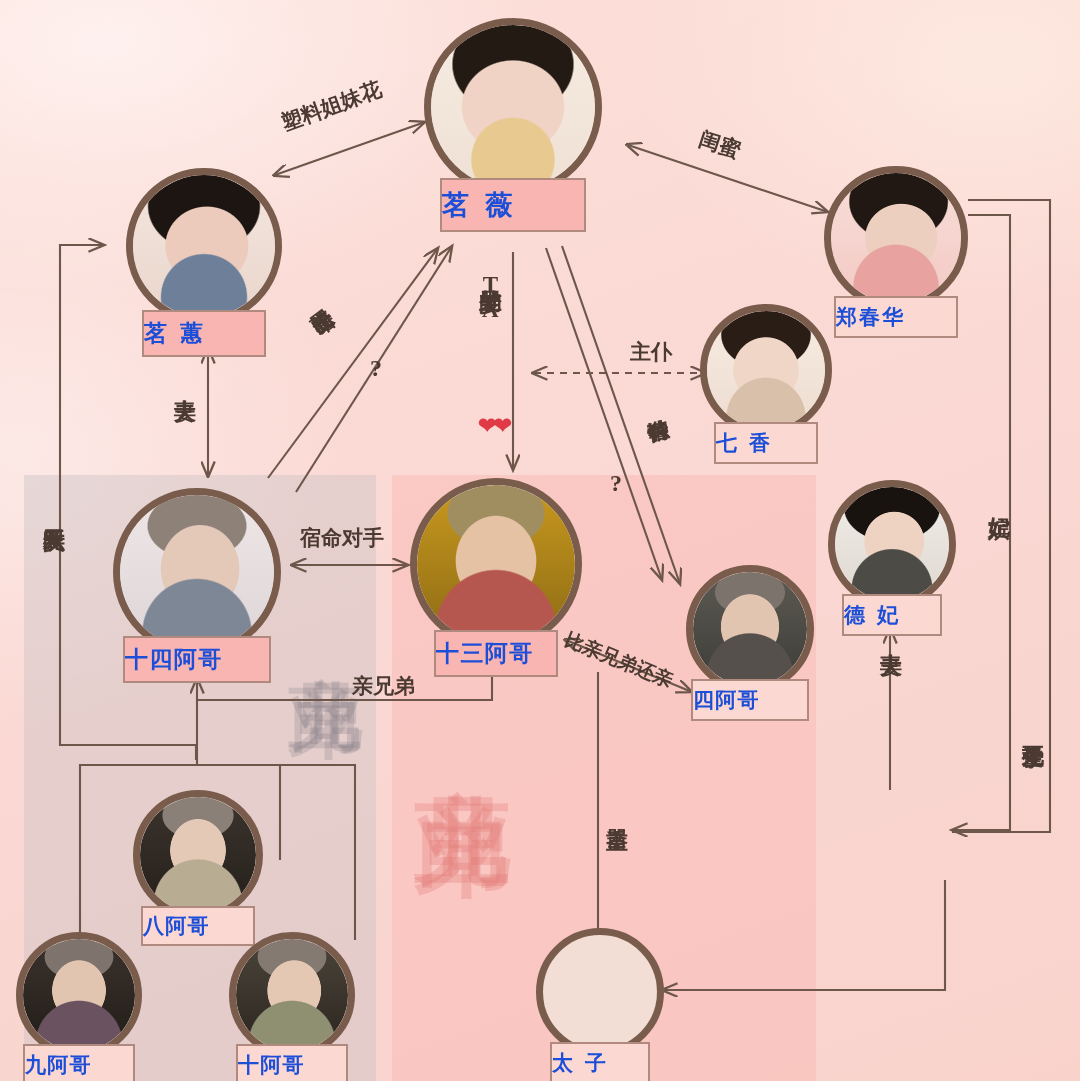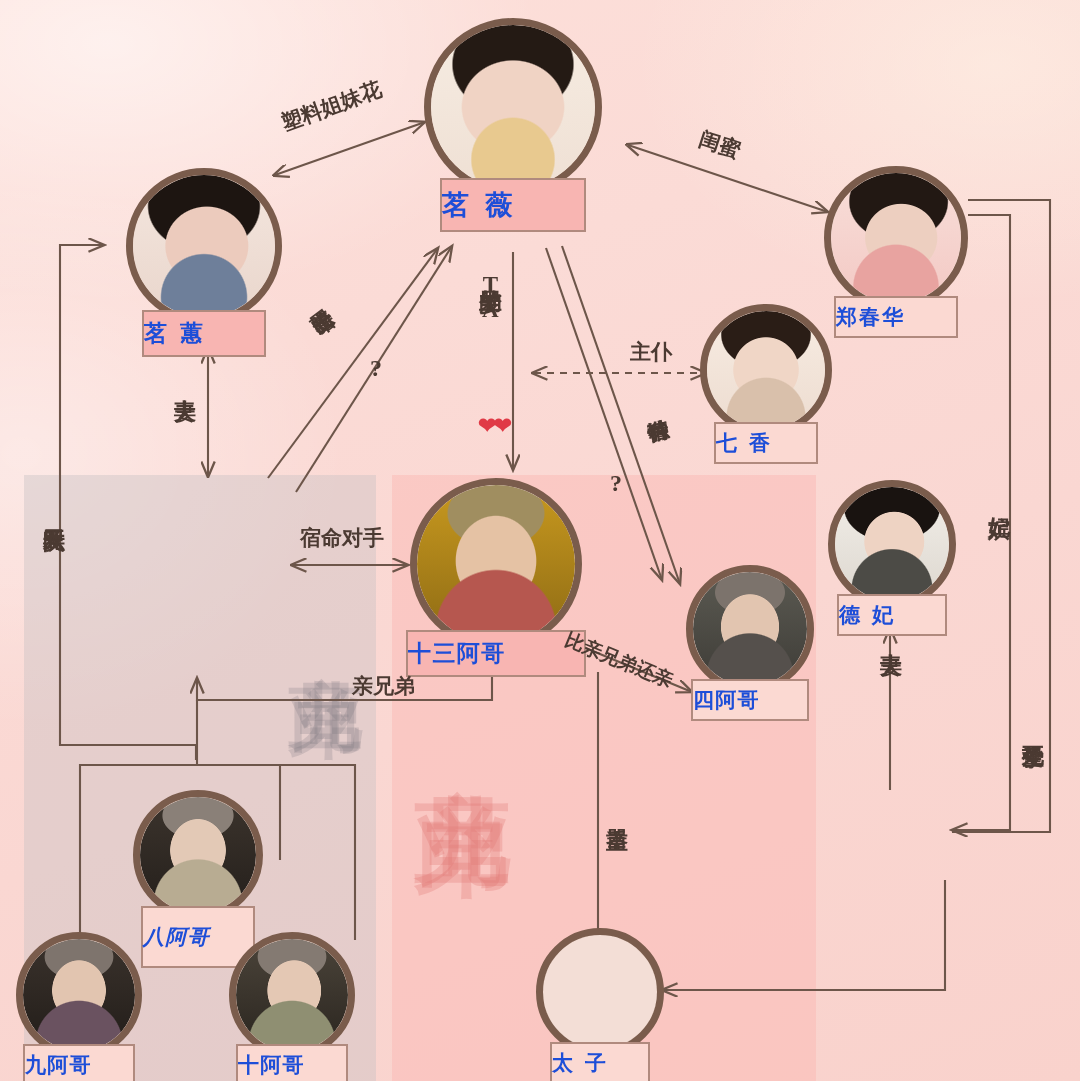--- a/index.html
+++ b/index.html
@@ -194,33 +194,43 @@
   </div>
 
   <div class="node" style="left:828px;top:480px;">
     <div class="ring" style="width:128px;height:128px;">
       <div class="face" style="background:
              radial-gradient(circle at 50% 90%, #4c4b46 0 34%, rgba(76,75,70,0) 35%),
              radial-gradient(ellipse 36% 36% at 52% 48%, #eed3c3 0 72%, rgba(238,211,195,0) 74%),
              radial-gradient(ellipse 56% 40% at 50% 18%, #191310 0 74%, rgba(25,19,16,0) 76%),
              linear-gradient(#f2efe9,#ddd7cf);"></div>
     </div>
-    <div class="plate light" style="top:114px;width:110px;padding:5px 0;font-size:21px;letter-spacing:.16em;">德 妃</div>
-  </div>
-
+    <div class="plate light" style="top:114px;width:100px;padding:5px 0;font-size:21px;letter-spacing:.16em;">德 妃</div>
+  </div>
+
+  <div class="node" style="left:113px;top:488px;">
+    <div class="ring" style="width:168px;height:168px;">
+      <div class="face" style="background:
+             radial-gradient(circle at 50% 90%, #7e8796 0 34%, rgba(126,135,150,0) 35%),
+             radial-gradient(ellipse 34% 38% at 52% 48%, #e4c9b8 0 74%, rgba(228,201,184,0) 76%),
+             radial-gradient(ellipse 44% 30% at 50% 20%, #8e8178 0 72%, rgba(142,129,120,0) 74%),
+             linear-gradient(#eee6e6,#ded5d8);"></div>
+    </div>
+    <div class="plate" style="top:148px;width:148px;padding:6px 0;font-size:23px;letter-spacing:.06em;">十四阿哥</div>
+  </div>
 
   <div class="node" style="left:410px;top:478px;">
     <div class="ring" style="width:172px;height:172px;">
       <div class="face" style="background:
              radial-gradient(circle at 50% 92%, #b6574f 0 36%, rgba(182,87,79,0) 37%),
              radial-gradient(ellipse 34% 38% at 50% 48%, #e5c2a4 0 74%, rgba(229,194,164,0) 76%),
              radial-gradient(ellipse 42% 30% at 50% 18%, #a08e60 0 72%, rgba(160,142,96,0) 74%),
              linear-gradient(#c8991f,#8d6a14);"></div>
     </div>
-    <div class="plate" style="top:152px;width:180px;padding:6px 0;font-size:23px;letter-spacing:.06em;">十三阿哥</div>
+    <div class="plate" style="top:152px;width:124px;padding:6px 0;font-size:23px;letter-spacing:.06em;">十三阿哥</div>
   </div>
 
   <div class="node" style="left:686px;top:565px;">
     <div class="ring" style="width:128px;height:128px;">
       <div class="face" style="background:
              radial-gradient(circle at 50% 92%, #55504c 0 36%, rgba(85,80,76,0) 37%),
              radial-gradient(ellipse 34% 38% at 50% 48%, #e2c5b0 0 74%, rgba(226,197,176,0) 76%),
              radial-gradient(ellipse 42% 28% at 50% 18%, #7c736c 0 72%, rgba(124,115,108,0) 74%),
              linear-gradient(#5b5a52,#3e3c37);"></div>
     </div>
@@ -229,21 +239,21 @@
 
 
   <div class="node" style="left:133px;top:790px;">
     <div class="ring" style="width:130px;height:130px;">
       <div class="face" style="background:
              radial-gradient(circle at 50% 92%, #b8ac92 0 36%, rgba(184,172,146,0) 37%),
              radial-gradient(ellipse 32% 36% at 50% 46%, #e3c9b6 0 74%, rgba(227,201,182,0) 76%),
              radial-gradient(ellipse 42% 28% at 50% 16%, #8a8078 0 72%, rgba(138,128,120,0) 74%),
              linear-gradient(#3c342d,#241f1b);"></div>
     </div>
-    <div class="plate light" style="top:116px;width:114px;padding:15px 0;font-size:21px;letter-spacing:.06em;font-style:italic;">八阿哥</div>
+    <div class="plate light" style="top:116px;width:114px;padding:4px 0;font-size:21px;letter-spacing:.06em;">八阿哥</div>
   </div>
 
   <div class="node" style="left:16px;top:932px;">
     <div class="ring" style="width:126px;height:126px;">
       <div class="face" style="background:
              radial-gradient(circle at 50% 94%, #6a5260 0 36%, rgba(106,82,96,0) 37%),
              radial-gradient(ellipse 32% 36% at 50% 46%, #e2c5b0 0 74%, rgba(226,197,176,0) 76%),
              radial-gradient(ellipse 42% 28% at 50% 16%, #7e746d 0 72%, rgba(126,116,109,0) 74%),
              linear-gradient(#3a322c,#221d19);"></div>
     </div>

